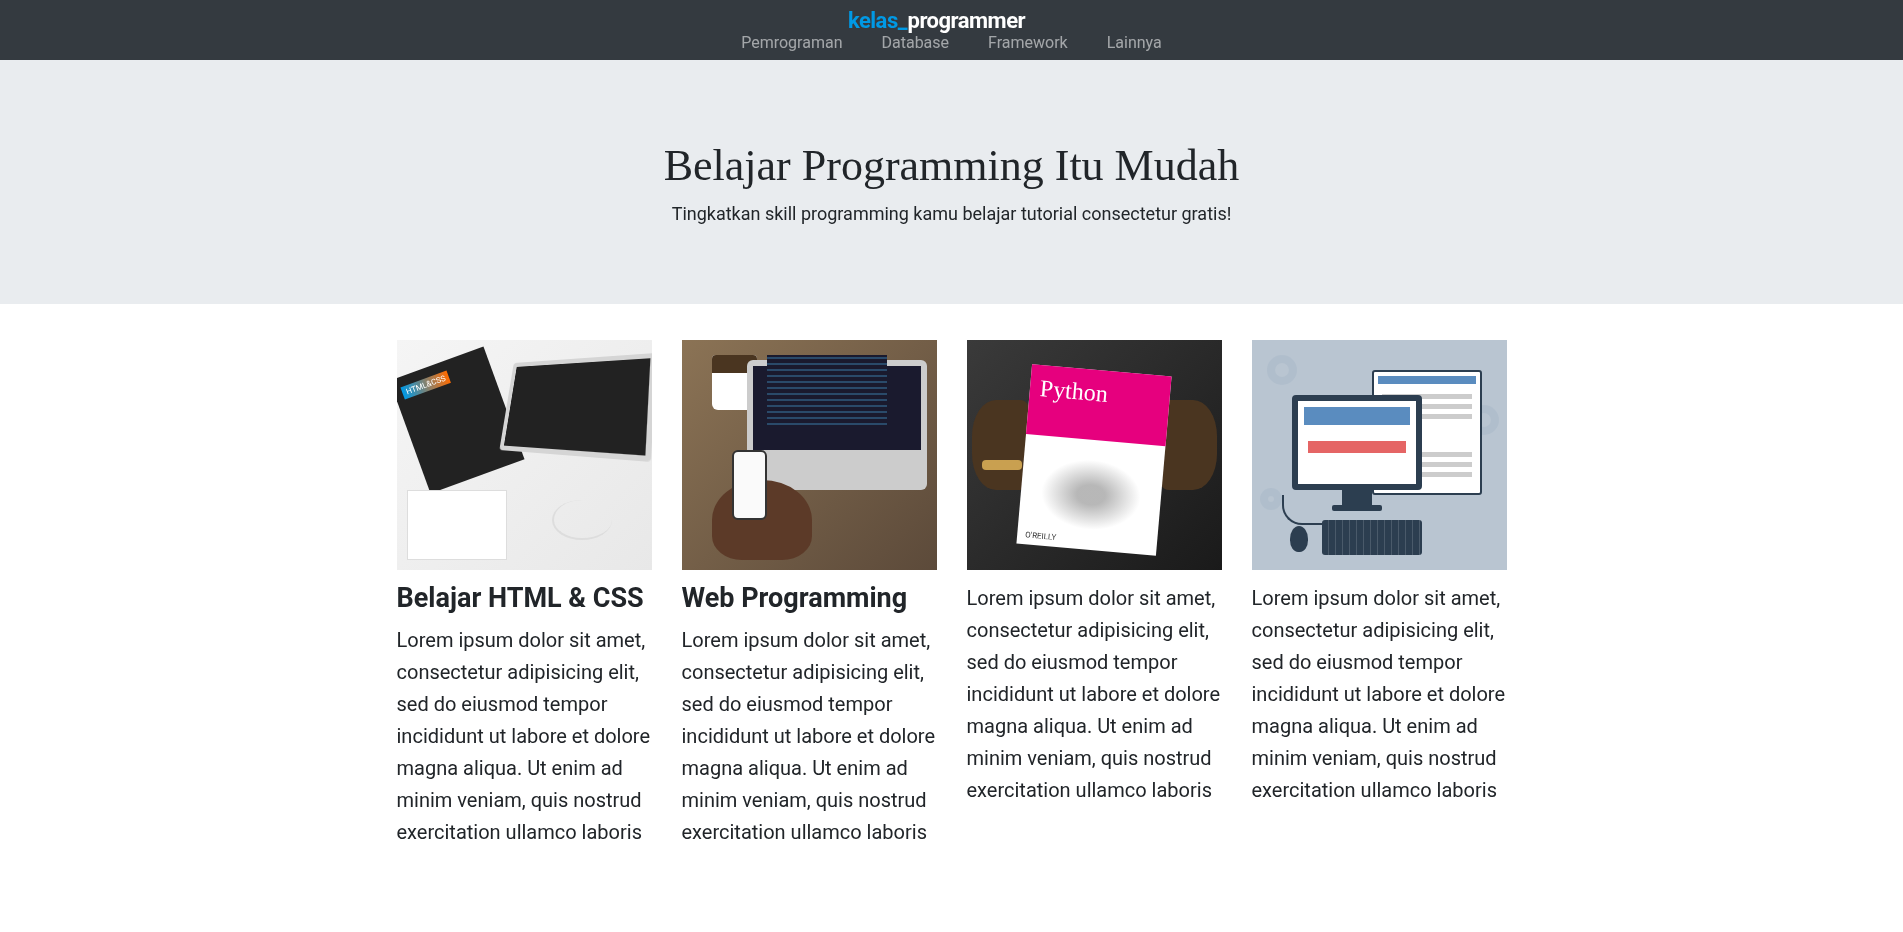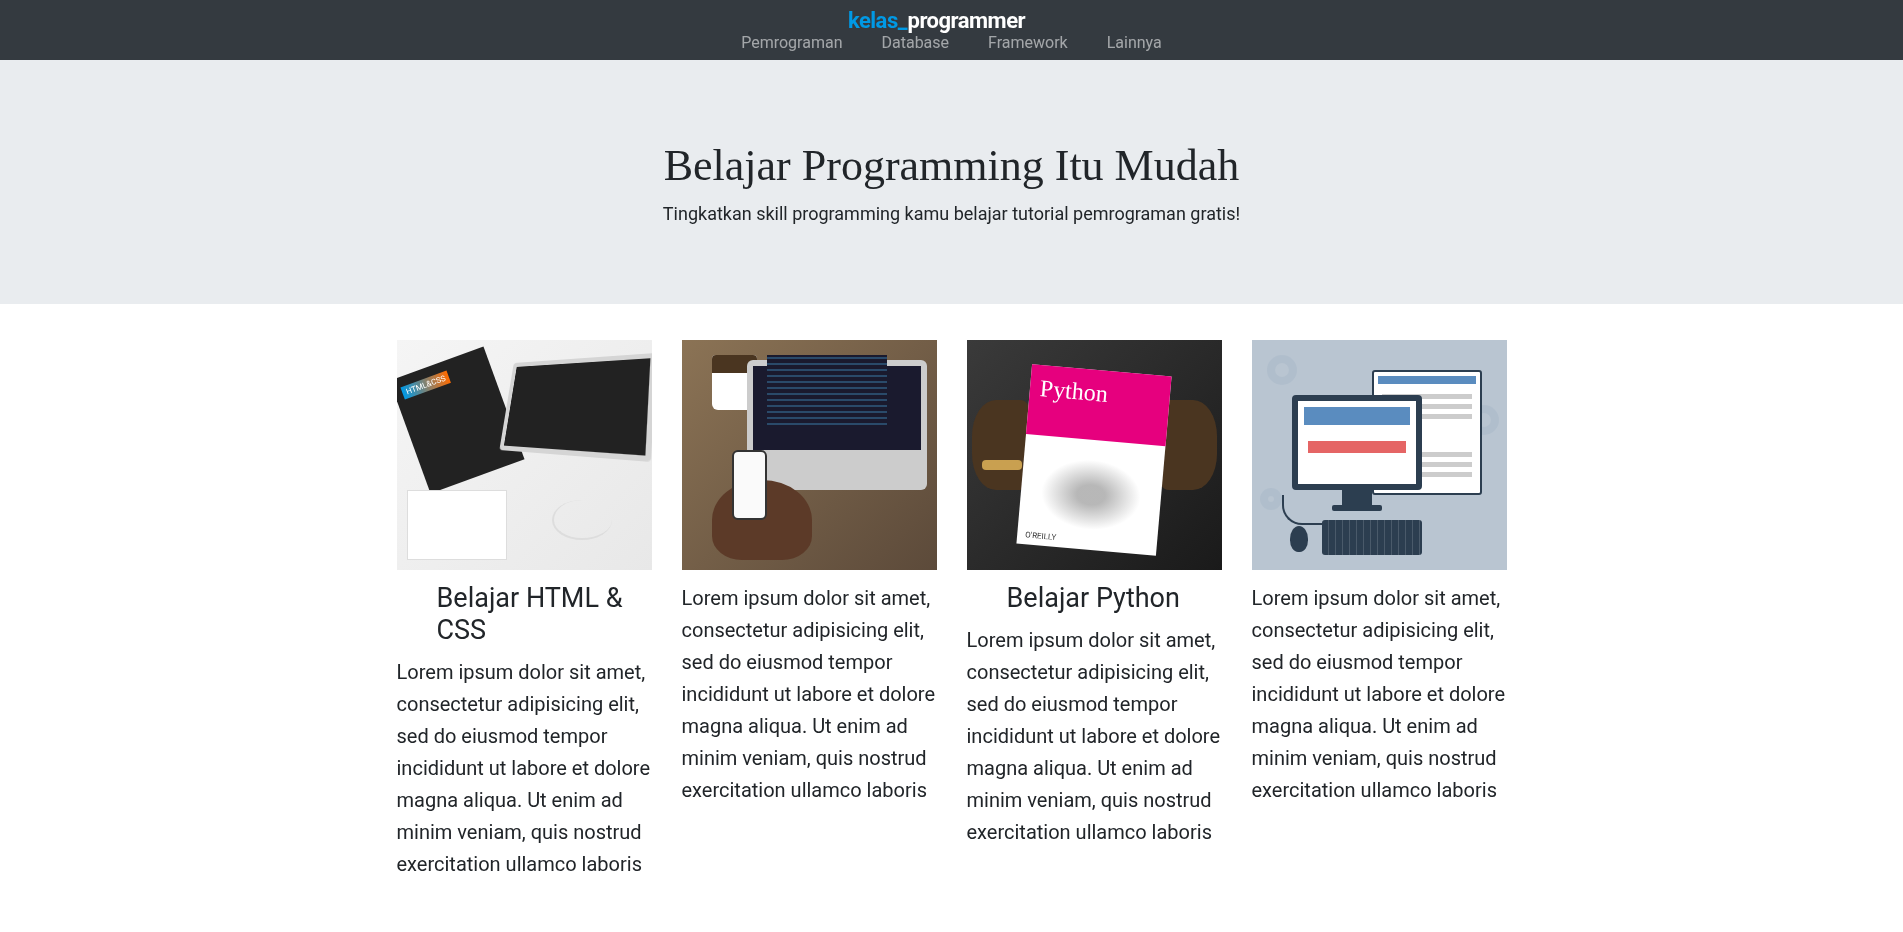--- a/index.html
+++ b/index.html
@@ -85,24 +85,23 @@
       width: 100%;
       height: 230px;
       background: #ccc;
       display: block;
       margin-bottom: 12px;
       position: relative;
       overflow: hidden;
     }
     .card h3 {
       font-size: 27px;
-      font-weight: 400;
+      font-weight: 700;
       margin-bottom: 10px;
       color: #212529;
-      margin-left: 40px;
     }
     .card p {
       font-size: 20px;
       line-height: 1.6;
       color: #212529;
     }
     
     .img1 { background: linear-gradient(135deg, #f5f5f5 0%, #e8e8e8 100%); }
     .img2 { background: linear-gradient(135deg, #8b7355 0%, #5c4a3a 100%); }
     .img3 { background: linear-gradient(135deg, #3a3a3a 0%, #1a1a1a 100%); }
@@ -433,21 +432,21 @@
   <div class="nav-items">
     <a class="nav-link">Pemrograman</a>
     <a class="nav-link">Database</a>
     <a class="nav-link">Framework</a>
     <a class="nav-link">Lainnya</a>
   </div>
 </nav>
 
 <section class="jumbotron">
   <h1>Belajar Programming Itu Mudah</h1>
-  <p>Tingkatkan skill programming kamu belajar tutorial pemrograman gratis!</p>
+  <p>Tingkatkan skill programming kamu belajar tutorial consectetur gratis!</p>
 </section>
 
 <div class="container">
   <div class="row">
 
     <div class="card">
       <div class="card-img img1">
         <div class="img1-book"></div>
         <div class="img1-laptop"></div>
         <div class="img1-notebook"></div>
@@ -458,35 +457,35 @@
     </div>
 
     <div class="card">
       <div class="card-img img2">
         <div class="img2-cup"></div>
         <div class="img2-laptop"></div>
         <div class="img2-screen-code"></div>
         <div class="img2-hand"></div>
         <div class="img2-phone"></div>
       </div>
+      <h3>Web Programming</h3>
       <p>Lorem ipsum dolor sit amet, consectetur adipisicing elit, sed do eiusmod tempor incididunt ut labore et dolore magna aliqua. Ut enim ad minim veniam, quis nostrud exercitation ullamco laboris</p>
     </div>
 
     <div class="card">
       <div class="card-img img3">
         <div class="img3-hand-l"></div>
         <div class="img3-hand-r"></div>
         <div class="img3-bracelet"></div>
         <div class="img3-book">
           <div class="img3-book-cover">Python</div>
           <div class="img3-book-snake"></div>
           <div class="img3-book-oreilly">O'REILLY</div>
         </div>
       </div>
-      <h3>Belajar Python</h3>
       <p>Lorem ipsum dolor sit amet, consectetur adipisicing elit, sed do eiusmod tempor incididunt ut labore et dolore magna aliqua. Ut enim ad minim veniam, quis nostrud exercitation ullamco laboris</p>
     </div>
 
     <div class="card">
       <div class="card-img img4">
         <div class="img4-gear" style="top:15px;left:15px;"></div>
         <div class="img4-gear" style="top:65px;right:8px;"></div>
         <div class="img4-gear" style="bottom:60px;left:8px;width:22px;height:22px;"></div>
         <div class="img4-browser">
           <div class="img4-browser-bar"></div>

